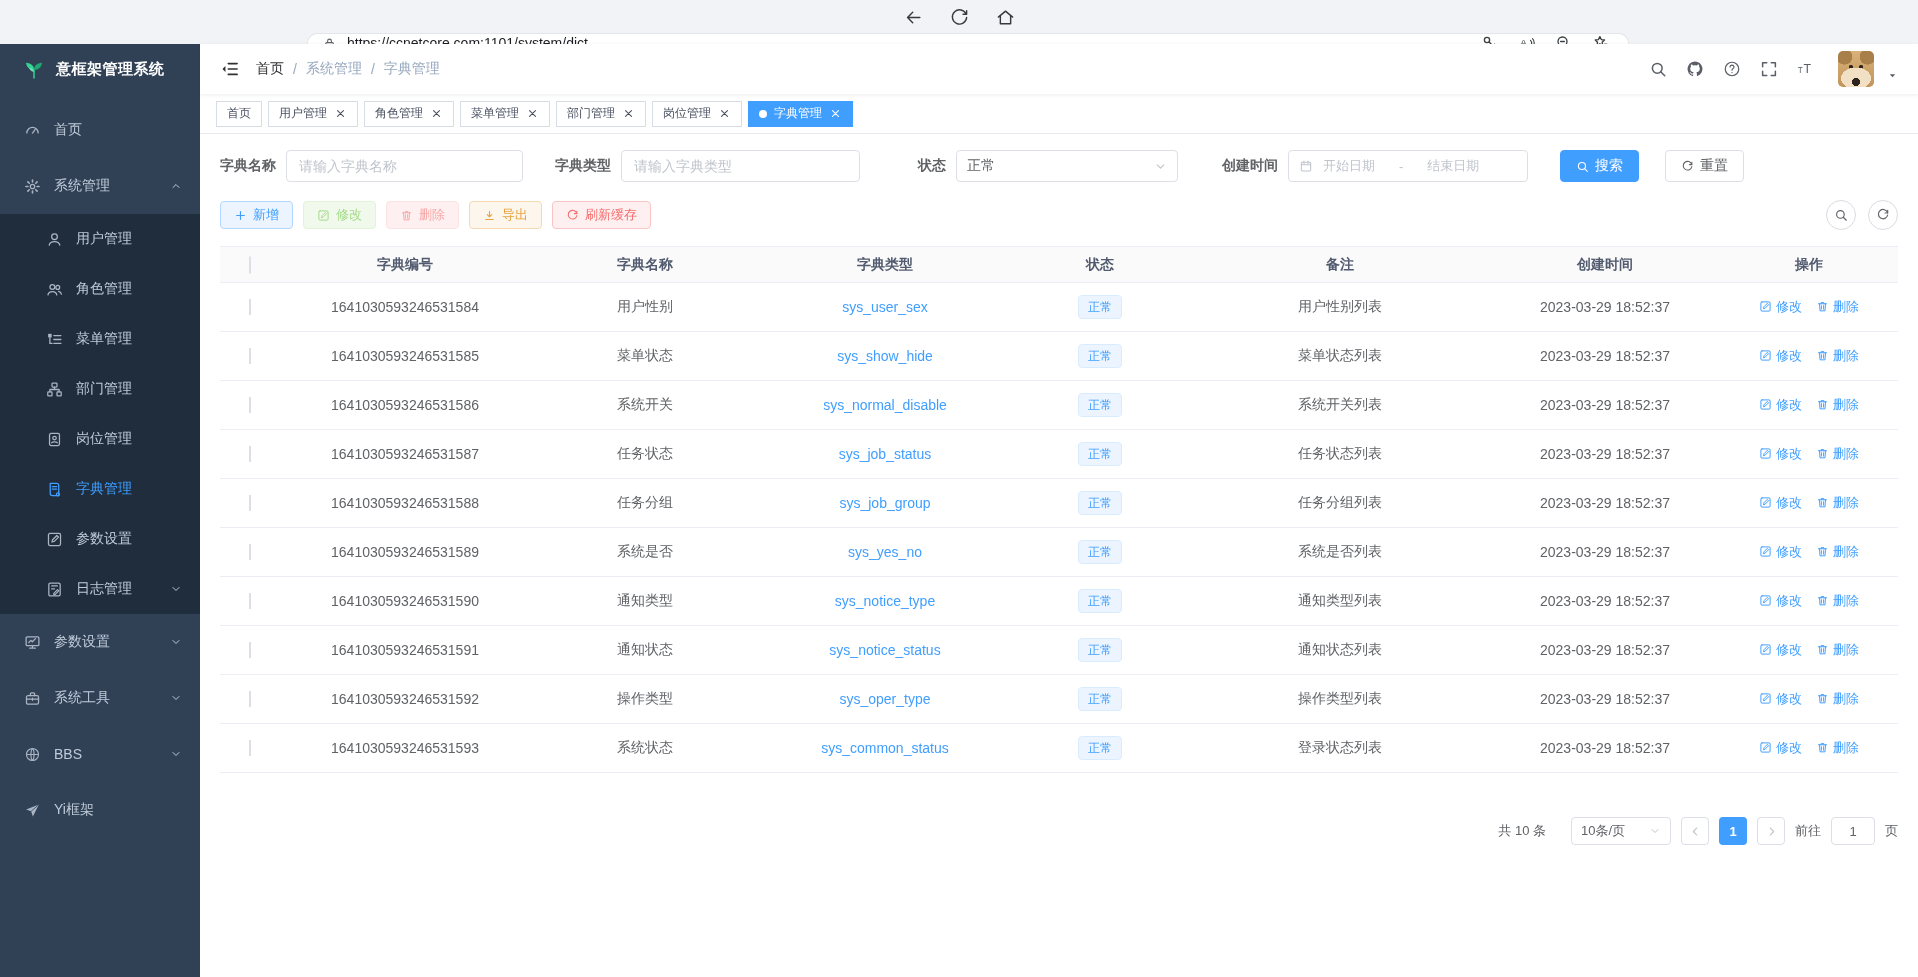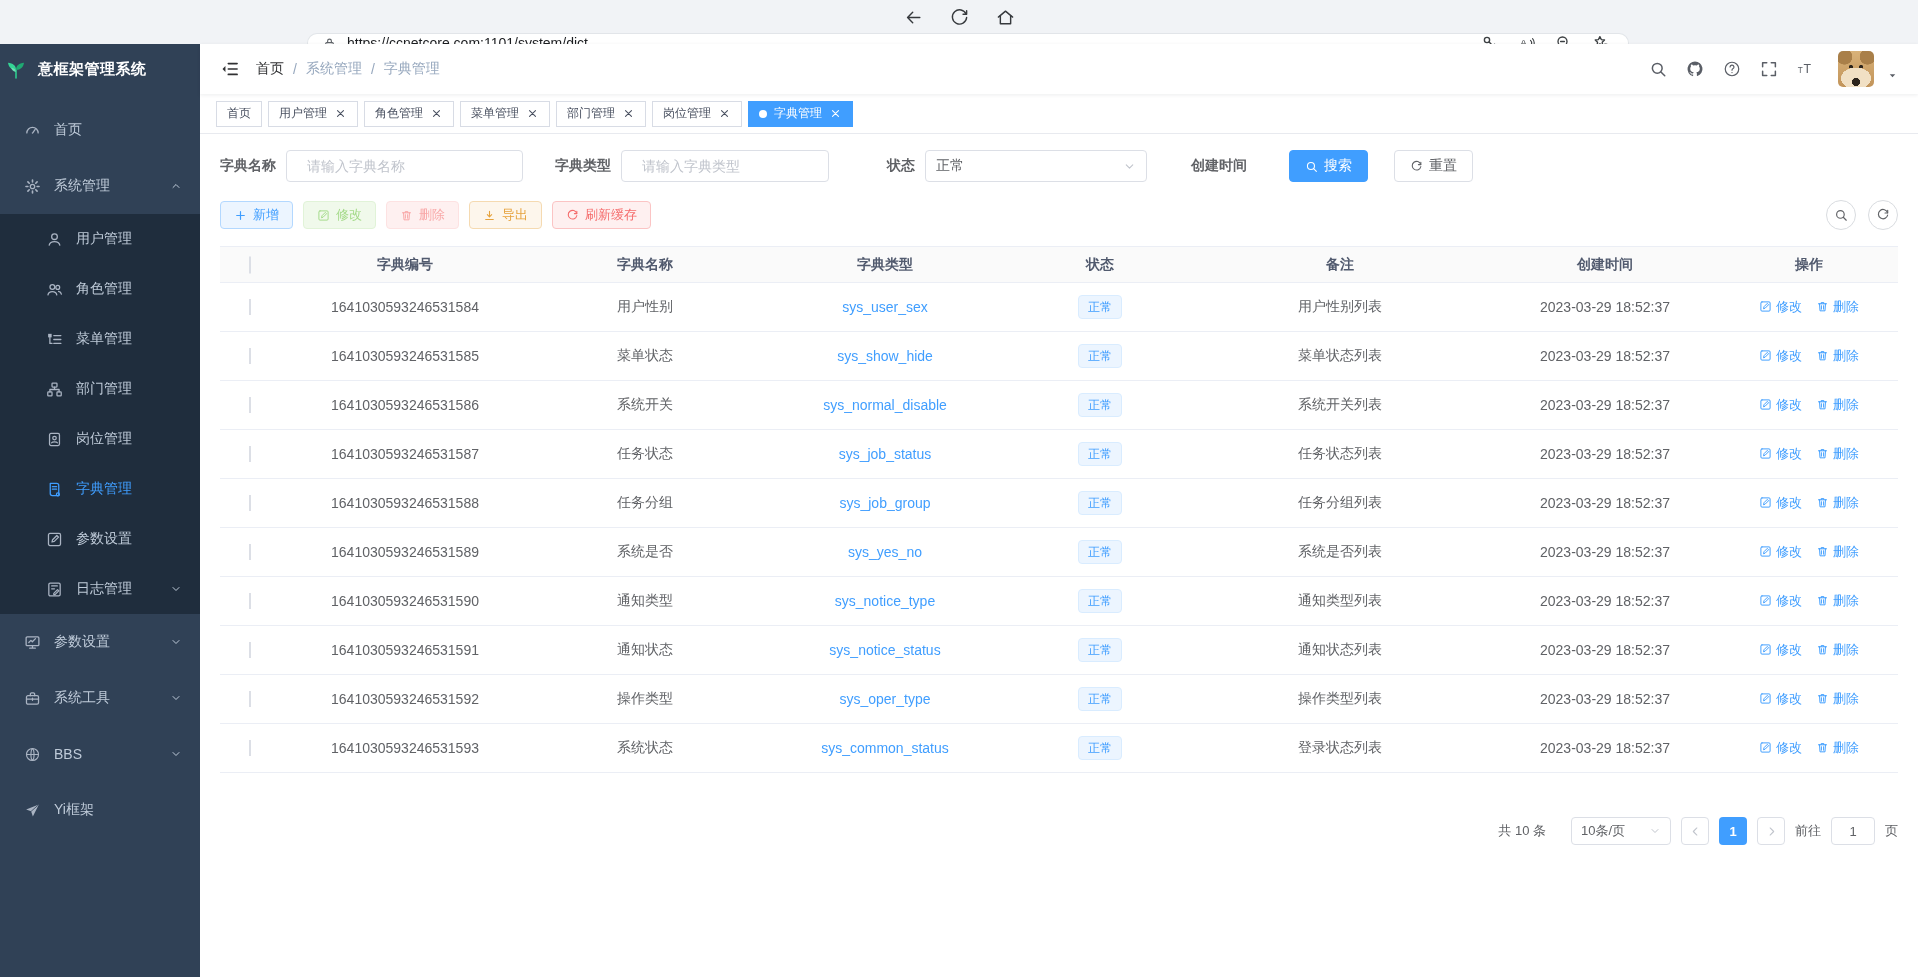--- a/index.html
+++ b/index.html
@@ -19,21 +19,21 @@
   .pill-url { flex:1; margin-left:10px; font-size:14px; color:#1c1e21; white-space:nowrap; overflow:hidden; }
   .pill-actions { display:flex; align-items:center; gap:19px; color:#3c4043; padding-right:4px; }
   .pill-actions .i { width:18px; height:18px; cursor:pointer; }
   .browser-right { margin-left:auto; display:flex; align-items:center; gap:15px; color:#36393d; }
   .browser-right .i { width:20px; height:20px; cursor:pointer; }
   .v-divider { width:1px; height:20px; background:#c6cace; }
 
   
   .app { display:flex; height:933px; }
   .sidebar { width:200px; flex:none; background:#304156; overflow:hidden; }
-  .logo-row { height:50px; display:flex; align-items:center; padding-left:4px; gap:10px; }
+  .logo-row { height:50px; display:flex; align-items:center; padding-left:22px; gap:10px; }
   .logo-icon { width:24px; height:24px; }
   .logo-text { color:#fff; font-size:15px; font-weight:700; letter-spacing:.5px; }
   .menu { font-size:14px; padding-top:8px; }
   .menu-item { height:56px; display:flex; align-items:center; color:#bfcbd9; padding:0 18px 0 24px; cursor:pointer; }
   .submenu { background:#1f2d3d; }
   .submenu .menu-item { height:50px; padding-left:46px; }
   .mi-icon { width:17px; height:17px; margin-right:13px; color:#aab4c3; }
   .menu-item.active, .menu-item.active .mi-icon { color:#409eff; }
   .mi-chev { margin-left:auto; width:12px; height:12px; color:#bfcbd9; }
 
@@ -64,25 +64,25 @@
   .tab { height:26px; display:flex; align-items:center; gap:7px; padding:0 10px; border:1px solid #d8dce5;
     background:#fff; color:#495060; font-size:12px; cursor:pointer; white-space:nowrap; }
   .tab-dot { width:8px; height:8px; border-radius:50%; background:#fff; }
   .tab.active { background:#409eff; border-color:#409eff; color:#fff; }
   .tab-close { width:13px; height:13px; color:inherit; }
 
   
   .content { flex:1; padding:16px 20px 0; }
   .filter-row { display:flex; align-items:center; margin-bottom:18px; font-size:14px; }
   .f-label { font-weight:700; color:#606266; margin-right:10px; white-space:nowrap; }
-  .text-input { height:32px; border:1px solid #dcdfe6; border-radius:4px; padding:0 20px; font-size:14px;
+  .text-input { height:32px; border:1px solid #dcdfe6; border-radius:4px; padding:0 12px; font-size:14px;
     color:#606266; outline:none; background:#fff; }
   .text-input::placeholder { color:#c0c4cc; }
   .in-name { width:237px; margin-right:32px; }
-  .in-type { width:208px; margin-right:58px; }
+  .in-type { width:239px; margin-right:58px; }
   .select { width:222px; height:32px; border:1px solid #dcdfe6; border-radius:4px; display:flex; align-items:center;
     padding:0 10px; color:#606266; cursor:pointer; margin-right:44px; }
   .select .sel-chev { margin-left:auto; width:13px; height:13px; color:#c0c4cc; }
   .date-range { width:240px; height:32px; border:1px solid #dcdfe6; border-radius:4px; display:flex; align-items:center;
     gap:10px; padding:0 10px; color:#c0c4cc; font-size:13px; cursor:pointer; }
   .cal-icon { width:14px; height:14px; color:#c0c4cc; }
   .btn { height:32px; display:inline-flex; align-items:center; gap:6px; padding:12px 15px; border-radius:4px;
     border:1px solid #dcdfe6; background:#fff; color:#606266; font-size:14px; cursor:pointer; white-space:nowrap; }
   .btn .i { width:13px; height:13px; }
   .btn-primary { background:#409eff; border-color:#409eff; color:#fff; margin-left:32px; }
@@ -551,20 +551,31 @@
         <span class="f-label">状态</span>
         <div class="select">
           <span>正常</span>
           <span class="i sel-chev">
               <svg viewBox="0 0 24 24" fill="none" stroke="currentColor" stroke-width="2" stroke-linecap="round" stroke-linejoin="round">
                 <path d="m6 9 6 6 6-6"></path>
               </svg>
             </span>
         </div>
         <span class="f-label">创建时间</span>
+        <div class="date-range">
+          <span class="i cal-icon">
+              <svg viewBox="0 0 24 24" fill="none" stroke="currentColor" stroke-width="1.8" stroke-linecap="round" stroke-linejoin="round">
+                <rect x="4" y="5.5" width="16" height="15" rx="1.5"></rect>
+                <path d="M4 10h16M8.5 3.5v4M15.5 3.5v4"></path>
+              </svg>
+            </span>
+          <span>开始日期</span>
+          <span style="margin:0 14px;">-</span>
+          <span>结束日期</span>
+        </div>
         <button class="btn btn-primary">
           <span class="i">
               <svg viewBox="0 0 24 24" fill="none" stroke="currentColor" stroke-width="2" stroke-linecap="round" stroke-linejoin="round">
                 <circle cx="11" cy="11" r="6.5"></circle>
                 <path d="M15.9 15.9 21 21"></path>
               </svg>
             </span>
           <span>搜索</span>
         </button>
         <button class="btn btn-reset">

